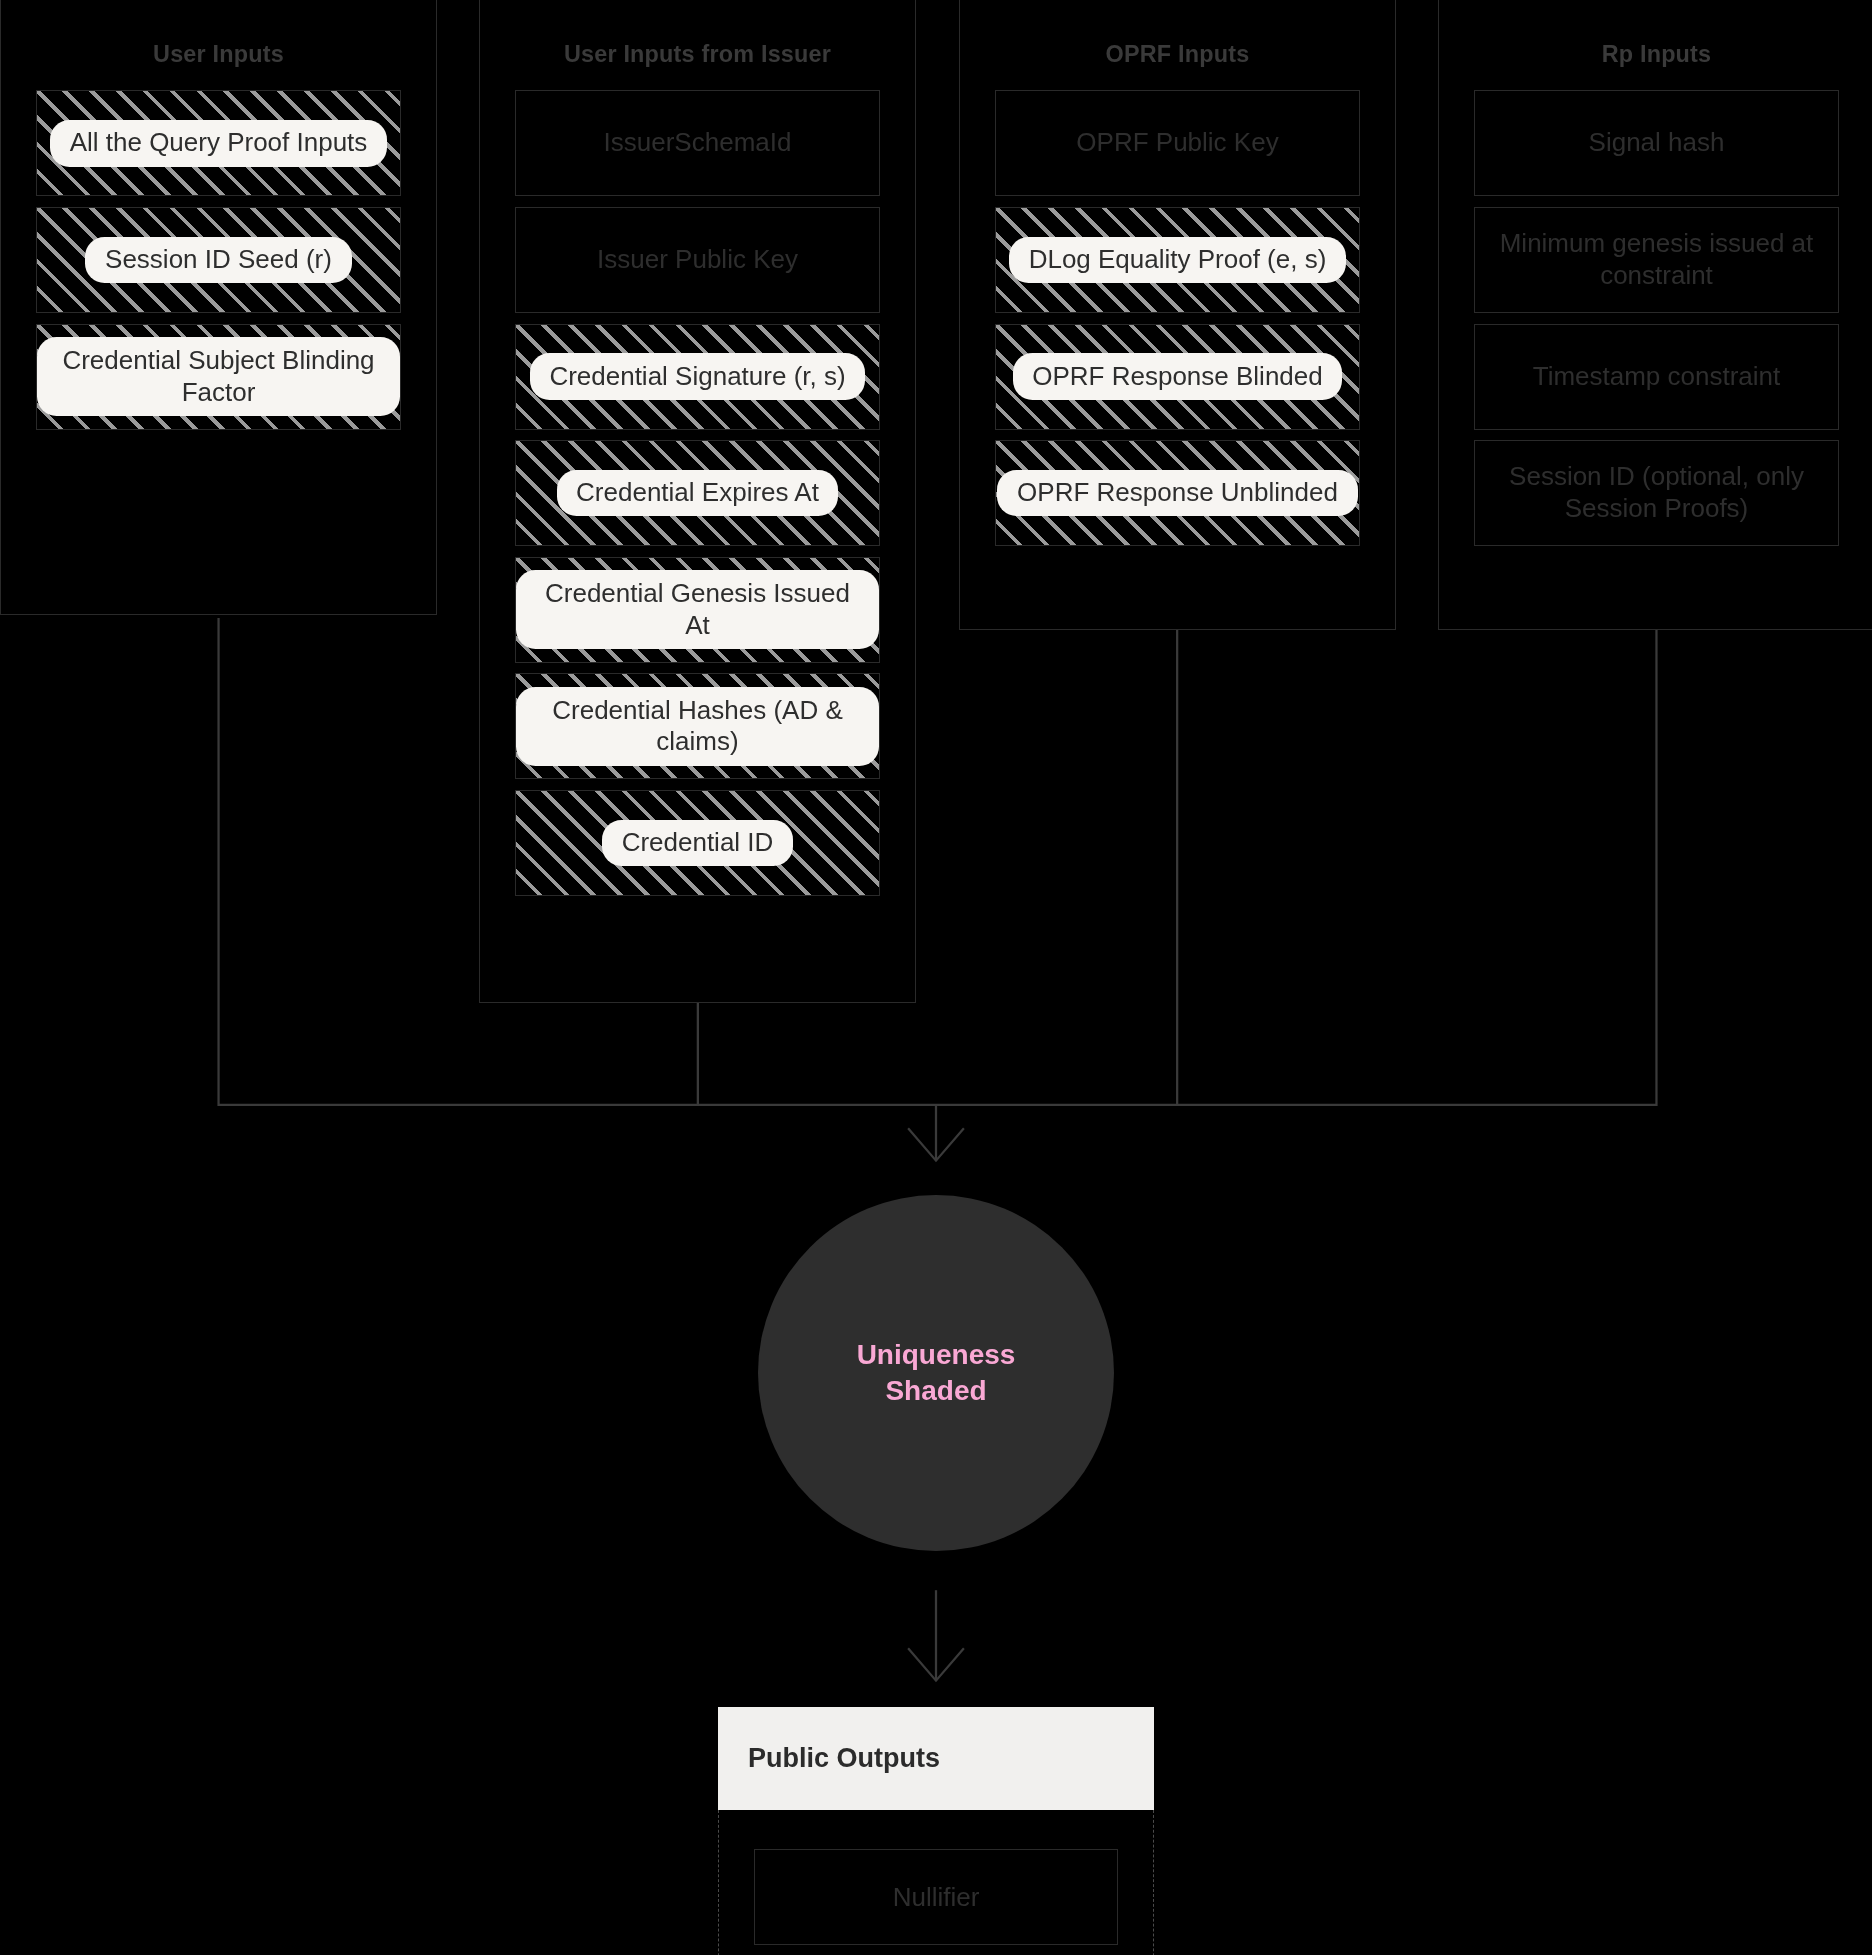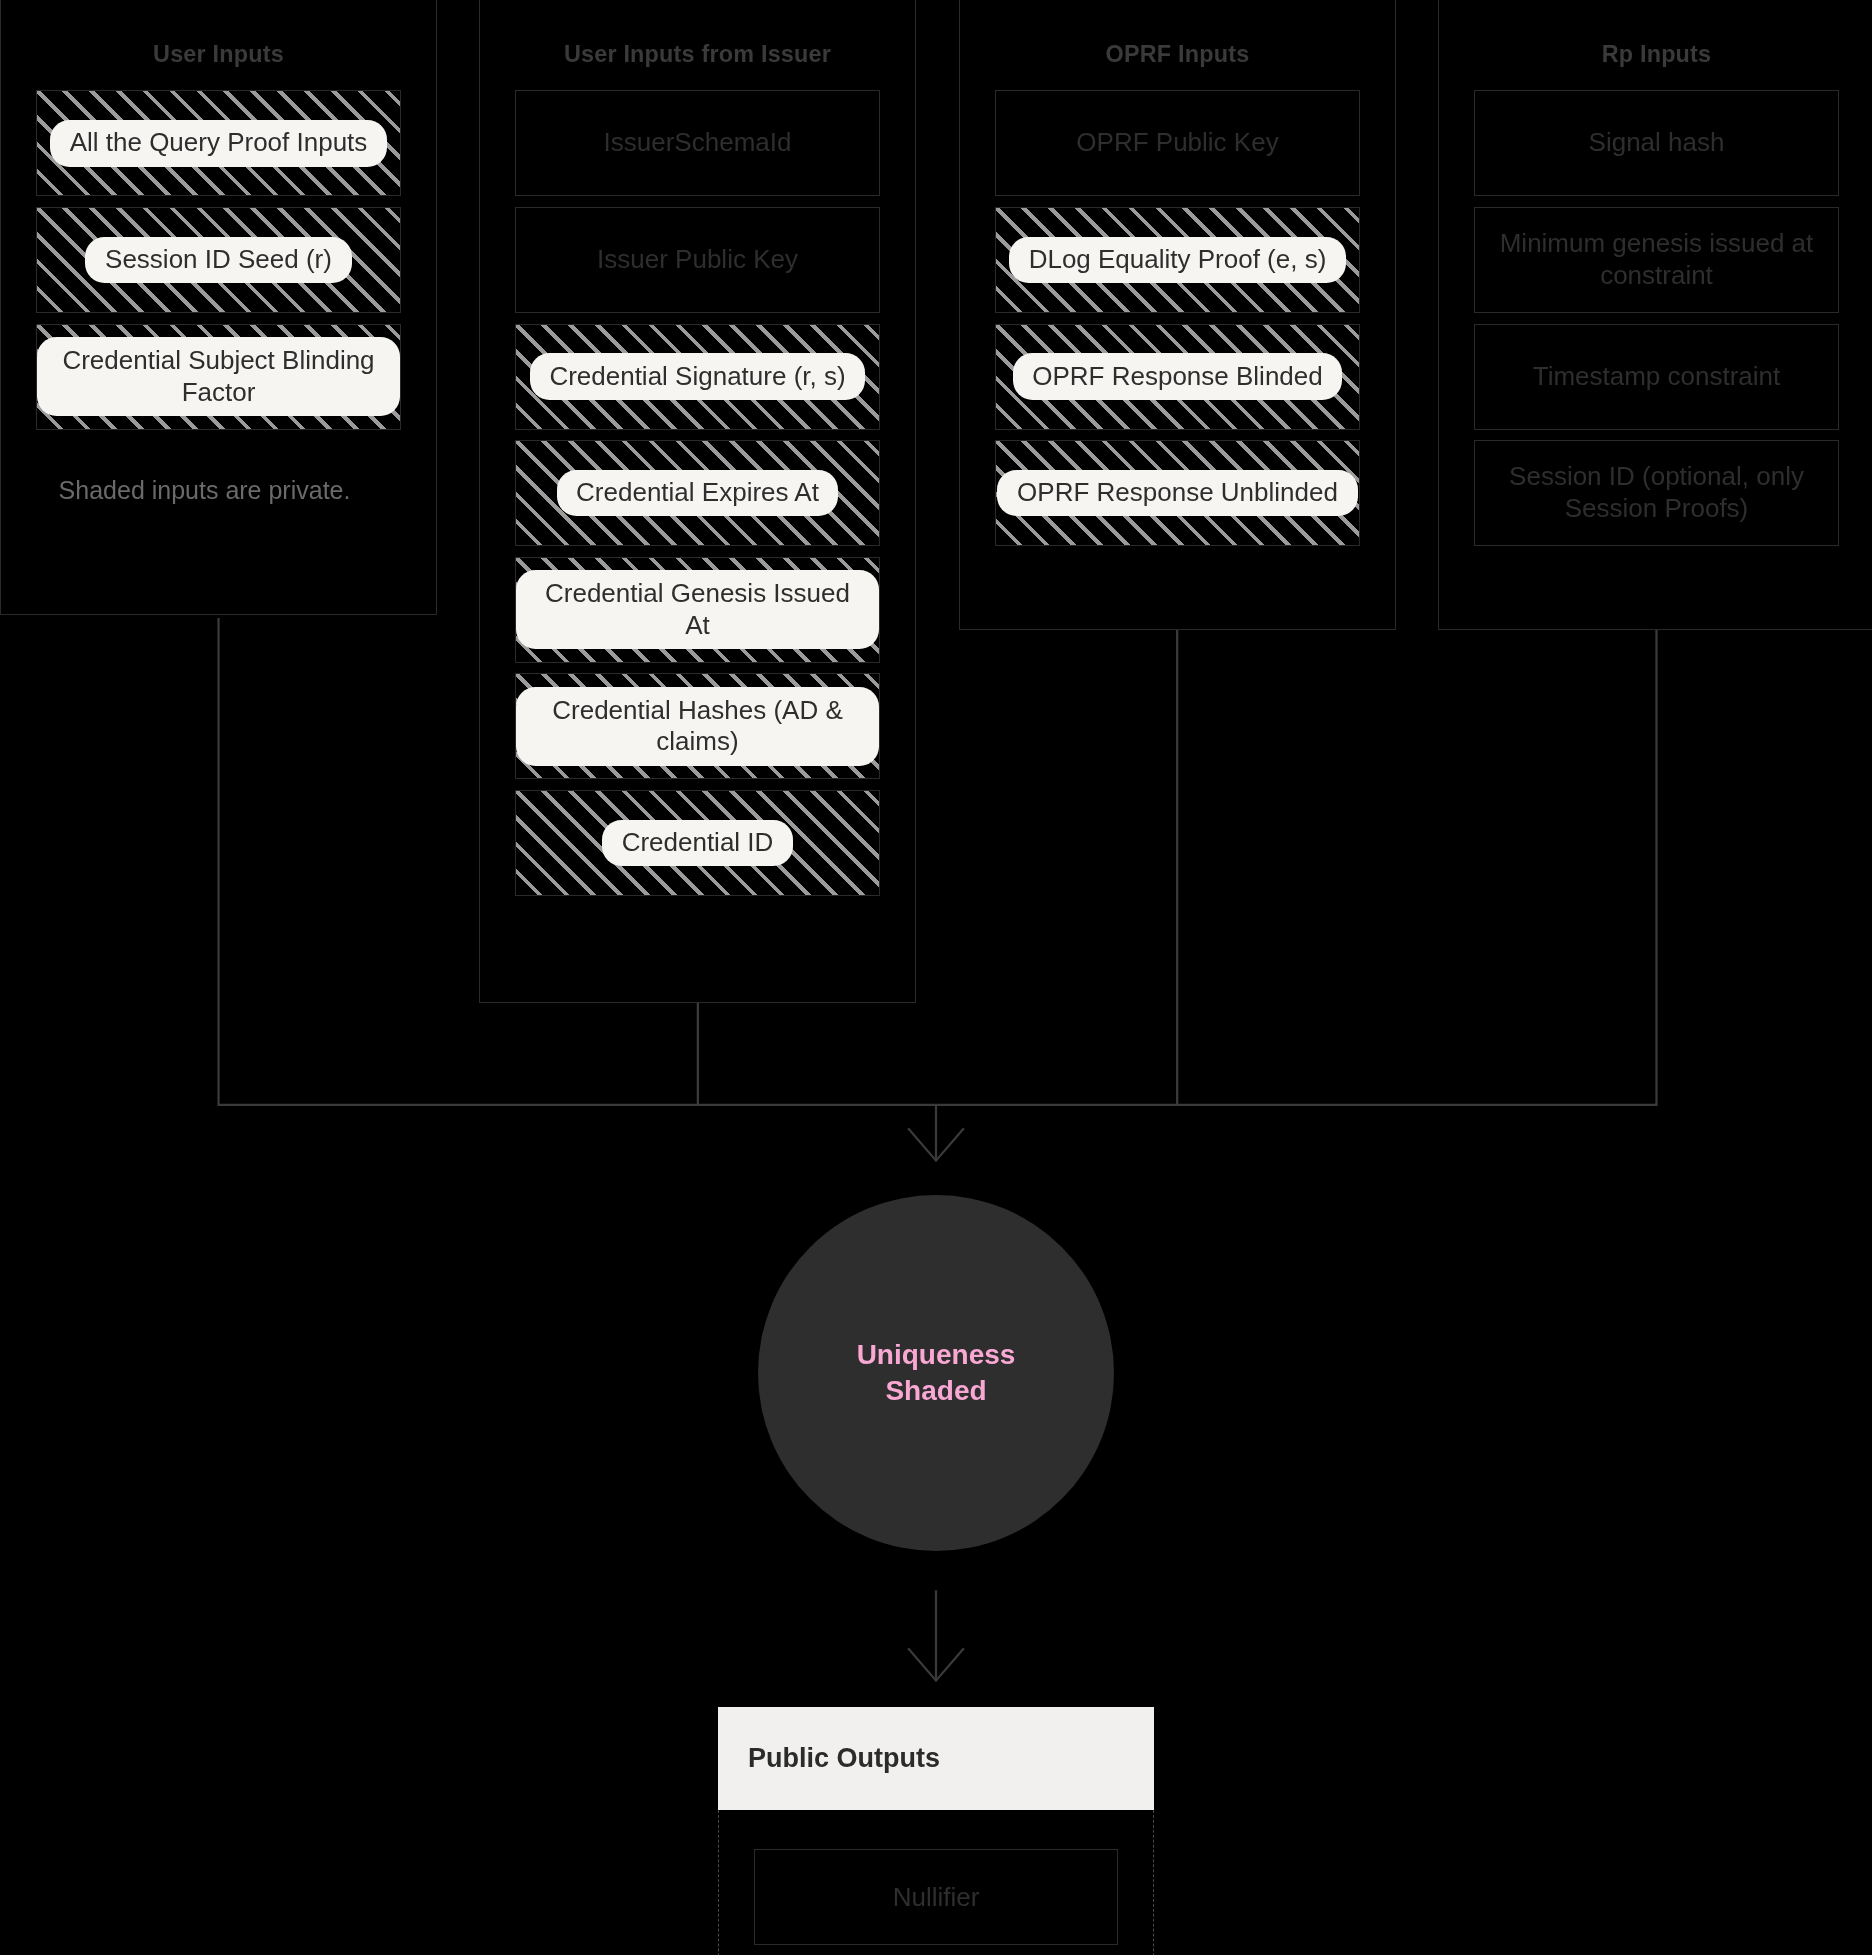--- a/index.html
+++ b/index.html
@@ -152,21 +152,20 @@
       </div>
 
       <div class="slot hatched" style="min-height:106px;">
         <span class="slot-label">Session ID Seed (r)</span>
       </div>
 
       <div class="slot hatched" style="min-height:106px;">
         <span class="slot-label">Credential Subject Blinding Factor</span>
       </div>
 
-      <div class="note">Shaded inputs are private.</div>
     </div>
   </div>
 
   <div class="group" style="left:479px;top:-3px;width:437px;height:1006px;">
     <div class="group-title">User Inputs from Issuer</div>
     <div class="slots">
 
       <div class="slot" style="min-height:106px;">
         <span class="slot-label">IssuerSchemaId</span>
       </div>

